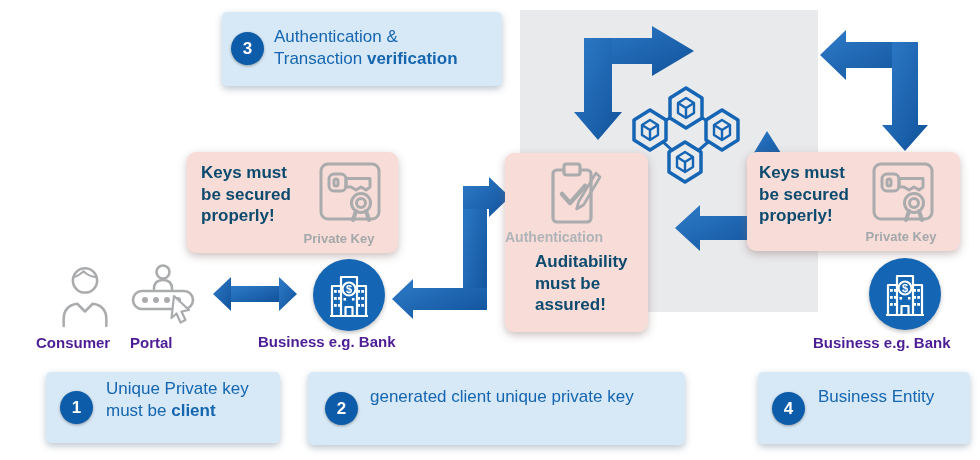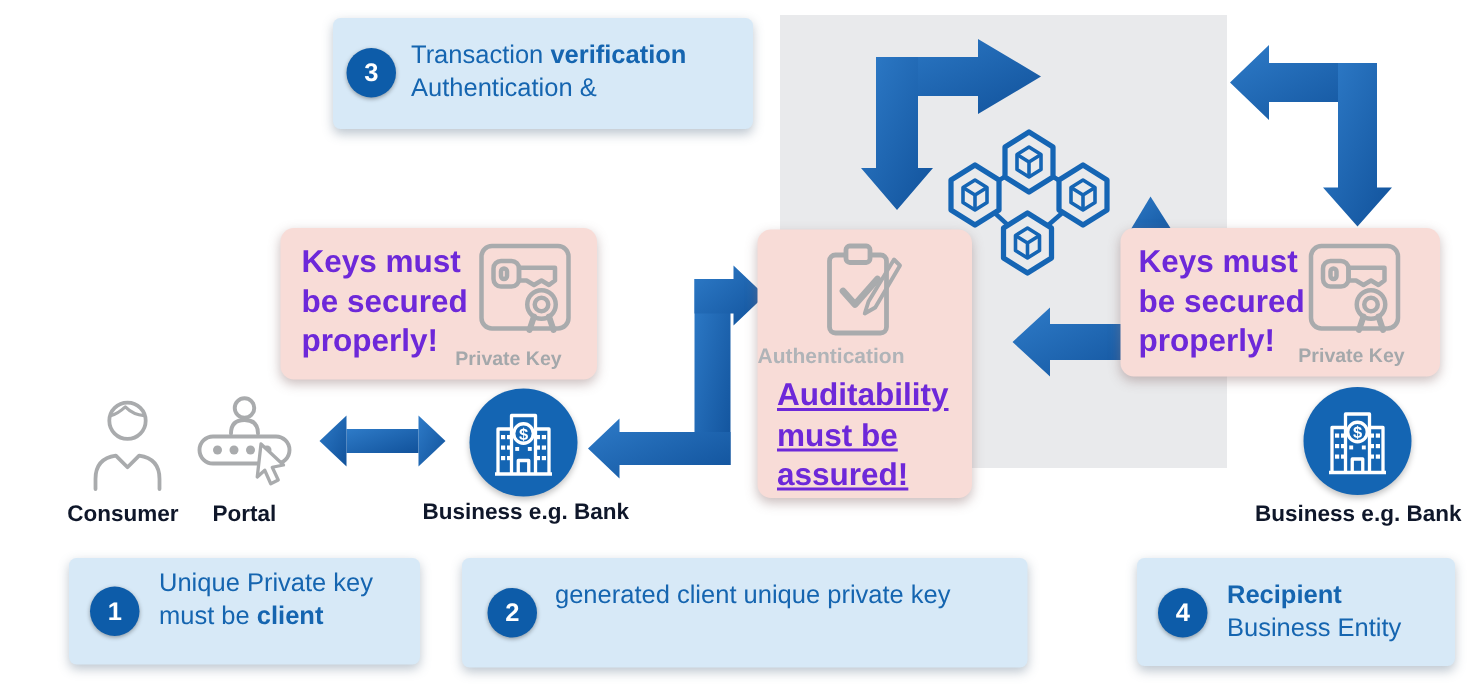--- a/index.html
+++ b/index.html
@@ -12,22 +12,22 @@
   .bchain{position:absolute;left:615px;top:78px;z-index:1;}
   .box{position:absolute;z-index:2;}
   .blue-box{background:#d7e9f7;border-radius:5px;box-shadow:0 3px 7px rgba(110,130,150,.45);}
   .pink-box{background:#f8dcd7;border-radius:9px;box-shadow:0 3px 8px rgba(140,110,110,.45);}
   .num{
     position:absolute;width:33px;height:33px;border-radius:50%;background:#0d5ca9;color:#fff;
     font-weight:bold;font-size:17px;display:flex;align-items:center;justify-content:center;
     box-shadow:0 1px 3px rgba(0,0,0,.35);
   }
   .step-text{position:absolute;color:#1565b0;font-size:17px;line-height:1.28;}
-  .warn{position:absolute;color:#6d28d9;font-weight:bold;font-size:21px;line-height:1.27;white-space:pre-line;}
-  .glabel{position:absolute;color:#0f172a;font-weight:bold;font-size:15px;text-align:center;z-index:2;}
+  .warn{position:absolute;color:#0c4a6e;font-weight:bold;font-size:17px;line-height:1.27;white-space:pre-line;}
+  .glabel{position:absolute;color:#4c1d95;font-weight:bold;font-size:15px;z-index:2;}
   .auth-label{position:absolute;top:76px;left:0;width:100%;text-align:left;color:#b0b4b8;font-weight:bold;font-size:14px;}
   .pk-label{position:absolute;right:4px;bottom:7px;width:110px;text-align:center;color:#a4a8ab;font-weight:bold;font-size:13px;}
   .bank-circle{
     position:absolute;width:72px;height:72px;border-radius:50%;background:#1465b3;z-index:2;
     display:flex;align-items:center;justify-content:center;box-shadow:0 2px 4px rgba(0,0,0,.25);
   }
   .icon-svg{position:absolute;z-index:2;}
 </style>
 </head>
 <body>
@@ -75,22 +75,22 @@
     </g>
     <use href="#bnode" transform="translate(71,30)"></use>
     <use href="#bnode" transform="translate(35,52)"></use>
     <use href="#bnode" transform="translate(107,52)"></use>
     <use href="#bnode" transform="translate(70,84)"></use>
   </svg>
 
   <div class="box blue-box" style="left:222px;top:12px;width:280px;height:74px;">
     <div class="num" style="left:9px;top:20px;">3</div>
     <div class="step-text" style="left:52px;top:14px;">
+      <div><span>Authentication &amp;</span></div>
       <div><span>Transaction </span><b>verification</b></div>
-      <div><span>Authentication &amp;</span></div>
     </div>
   </div>
 
   <div class="box pink-box" style="left:187px;top:152px;width:211px;height:101px;">
     <div class="warn" style="left:14px;top:10px;">Keys must
 be secured
 properly!</div>
     <svg class="icon-svg" style="left:130px;top:9px;" width="66" height="64" viewBox="0 0 66 64">
       <g fill="none" stroke="#a9abad" stroke-width="3" stroke-linejoin="round" stroke-linecap="round">
         <rect x="4" y="3" width="58" height="55" rx="7"></rect>
@@ -108,21 +108,21 @@
   <div class="box pink-box" style="left:505px;top:153px;width:143px;height:179px;">
     <svg class="icon-svg" style="left:40px;top:8px;" width="62" height="66" viewBox="0 0 62 66">
       <g fill="none" stroke="#a9abad" stroke-width="3.2" stroke-linejoin="round" stroke-linecap="round">
         <rect x="8" y="9" width="38" height="52" rx="4"></rect>
         <rect x="19" y="3" width="16" height="11" rx="2.5" fill="#f8dcd7"></rect>
         <path d="M17,33 l8,9 15,-17" stroke-width="4.5"></path>
         <path d="M51,12 L34,40 l-2.5,8 7,-4 L55,16 Z" stroke-width="2.6"></path>
       </g>
     </svg>
     <div class="auth-label">Authentication</div>
-    <div class="warn" style="left:13px;top:98px;text-decoration:underline;">Auditability
+    <div class="warn" style="left:30px;top:98px;">Auditability
 must be
 assured!</div>
   </div>
 
   <div class="box pink-box" style="left:747px;top:152px;width:213px;height:99px;">
     <div class="warn" style="left:12px;top:10px;">Keys must
 be secured
 properly!</div>
     <svg class="icon-svg" style="left:123px;top:9px;" width="66" height="64" viewBox="0 0 66 64">
       <g fill="none" stroke="#a9abad" stroke-width="3" stroke-linejoin="round" stroke-linecap="round">
@@ -236,18 +236,17 @@
   <div class="box blue-box" style="left:308px;top:372px;width:377px;height:73px;">
     <div class="num" style="left:17px;top:20px;">2</div>
     <div class="step-text" style="left:62px;top:14px;">
       <div><span>generated client unique private key</span></div>
     </div>
   </div>
 
   <div class="box blue-box" style="left:758px;top:372px;width:212px;height:72px;">
     <div class="num" style="left:14px;top:20px;">4</div>
     <div class="step-text" style="left:60px;top:14px;">
-      <div><b>Recipient</b></div>
       <div><span>Business Entity</span></div>
     </div>
   </div>
 
 </div>
 
 </body></html>

